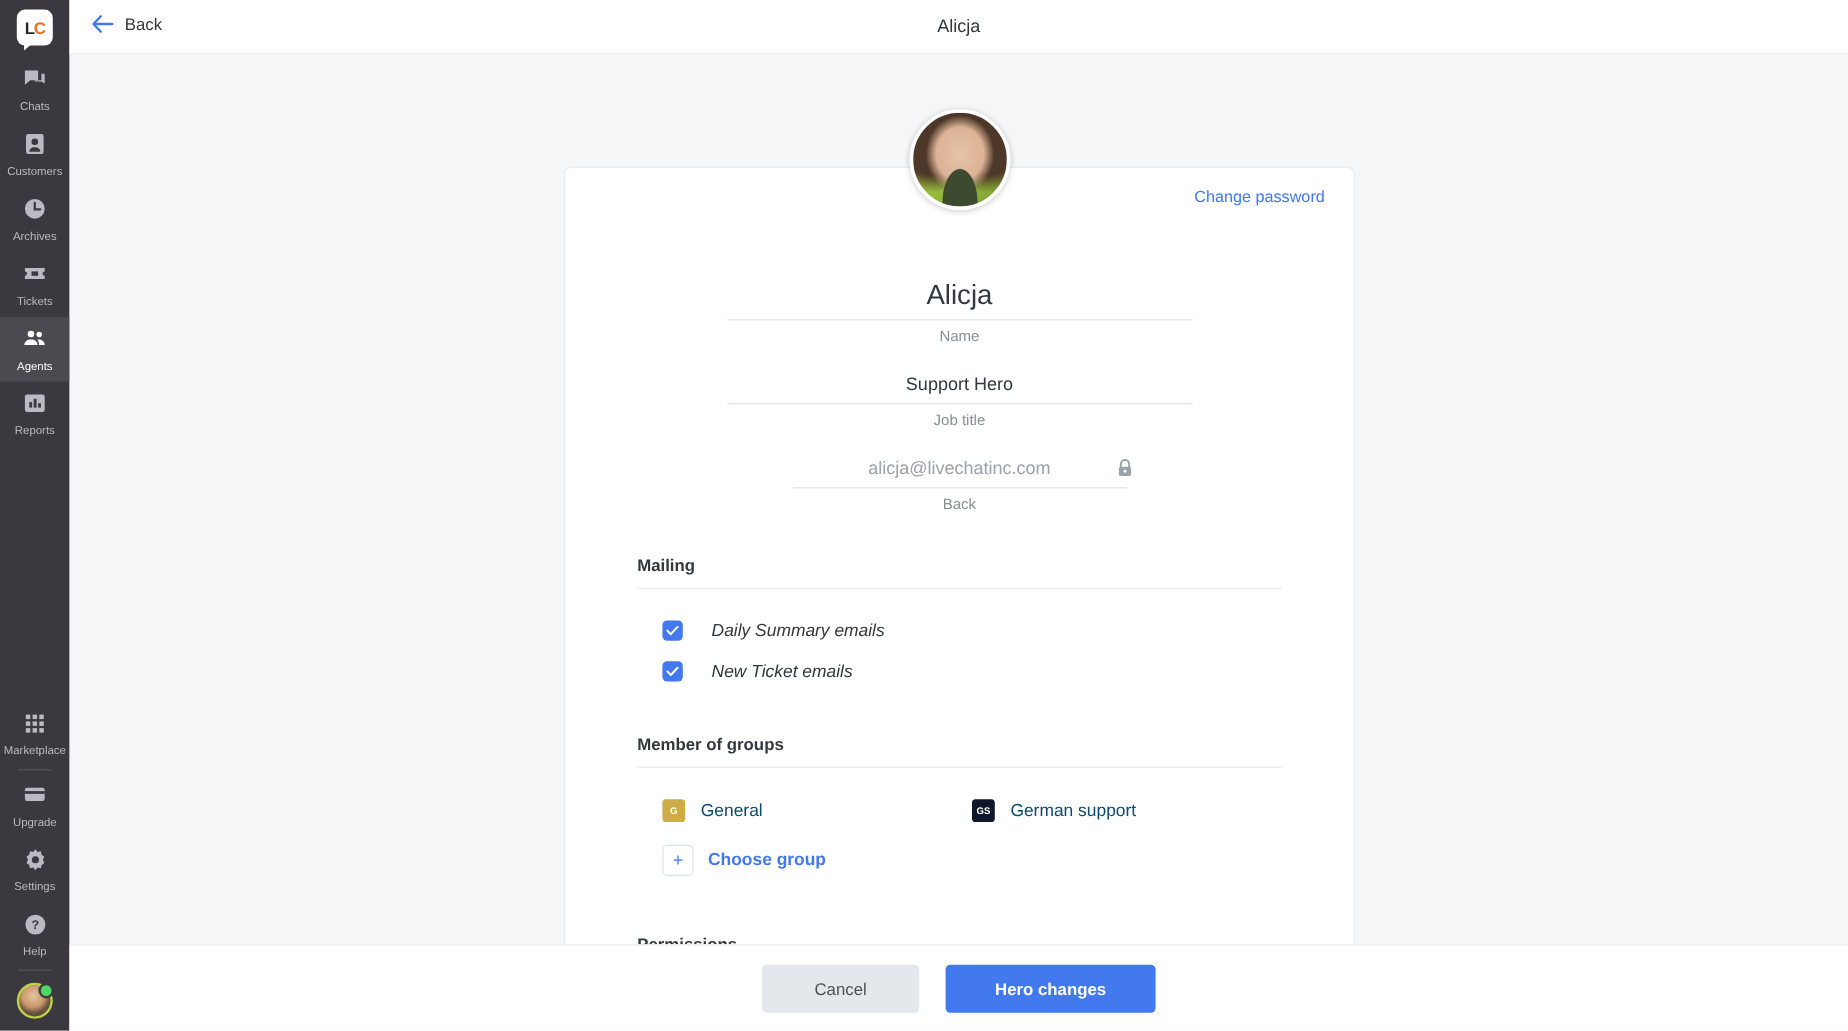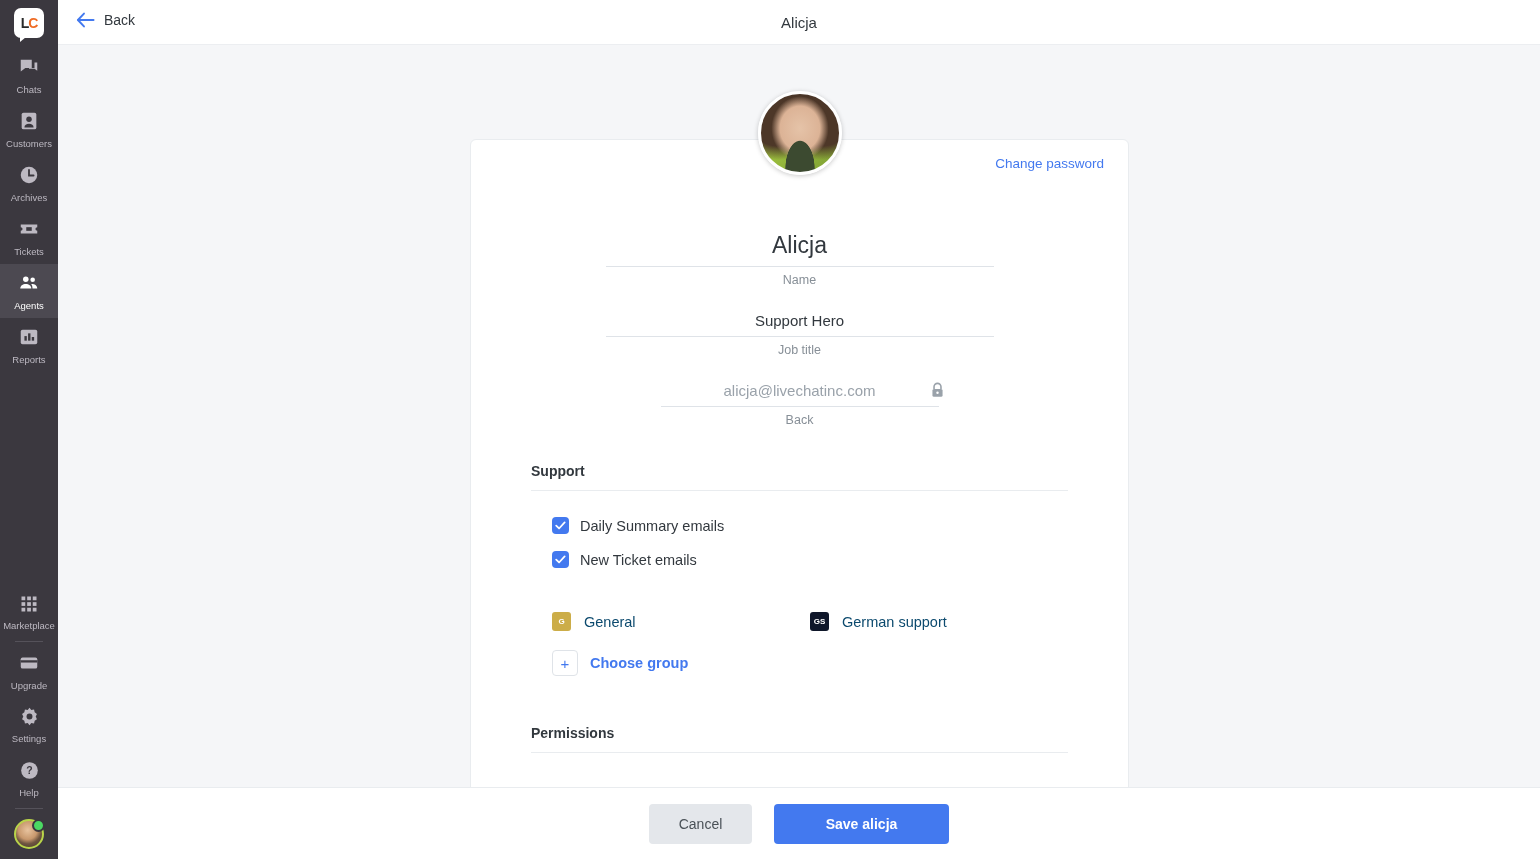--- a/index.html
+++ b/index.html
@@ -135,21 +135,21 @@
   .field-label {
     font-size: 12.5px; color: #878f97; margin-top: 6px; margin-bottom: 23px;
   }
 
   .section { width: 537px; margin: 0 auto; }
   .section-title {
     font-size: 14px; font-weight: bold; color: #32383e;
     padding-bottom: 11px; border-bottom: 1px solid #e9ecef;
   }
   .section-mailing { margin-top: 36px; }
-  .check-row { display: flex; align-items: center; gap: 11px; margin-left: 21px; }
+  .check-row { display: flex; align-items: center; gap: 24px; margin-left: 21px; font-style: italic; }
   .check-row.first { margin-top: 26px; }
   .check-row + .check-row { margin-top: 17px; }
   .cb {
     width: 17px; height: 17px; border-radius: 4px; background: #4379ef;
     display: flex; align-items: center; justify-content: center; flex: 0 0 17px;
     cursor: pointer;
   }
   .cb svg { display: block; }
   .check-label { font-size: 14.5px; color: #32383e; }
 
@@ -179,21 +179,21 @@
   .footer {
     position: absolute; left: 0; right: 0; bottom: 0; height: 72px;
     background: #ffffff; border-top: 1px solid #e9ecef;
     display: flex; align-items: center; justify-content: center; gap: 22px;
   }
   .btn {
     border: none; border-radius: 4px; cursor: pointer;
     font-family: "Liberation Sans", sans-serif;
   }
   .btn-cancel {
-    width: 103px; height: 40px; background: #e4e7eb; color: #4a5157; font-size: 14px;
+    width: 131px; height: 40px; background: #e4e7eb; color: #4a5157; font-size: 14px;
   }
   .btn-save {
     width: 175px; height: 40px; background: #4379ef; color: #ffffff;
     font-size: 14px; font-weight: bold;
   }
 </style>
 </head>
 <body>
 
 <div class="app">
@@ -372,21 +372,21 @@
                   <rect x="2.6" y="7.4" width="10.8" height="8.2" rx="1.6" fill="#9aa2aa"></rect>
                   <circle cx="8" cy="11.3" r="1.3" fill="#ffffff"></circle>
                 </svg>
             </span>
             <div class="field-label">Back</div>
           </div>
 
         </div>
 
         <div class="section section-mailing">
-          <div class="section-title">Support</div>
+          <div class="section-title">Mailing</div>
 
           <div class="check-row first">
             <span class="cb">
               <svg width="11" height="9" viewBox="0 0 12 10">
                   <path d="M1.2 5.1l3.2 3.2L10.6 1.6" stroke="#ffffff" stroke-width="1.9" fill="none" stroke-linecap="round" stroke-linejoin="round"></path>
                 </svg>
             </span>
             <span class="check-label">Daily Summary emails</span>
           </div>
 
@@ -394,20 +394,21 @@
             <span class="cb">
               <svg width="11" height="9" viewBox="0 0 12 10">
                   <path d="M1.2 5.1l3.2 3.2L10.6 1.6" stroke="#ffffff" stroke-width="1.9" fill="none" stroke-linecap="round" stroke-linejoin="round"></path>
                 </svg>
             </span>
             <span class="check-label">New Ticket emails</span>
           </div>
         </div>
 
         <div class="section section-groups">
+          <div class="section-title">Member of groups</div>
 
           <div class="group-grid">
             <div class="group">
               <span class="group-badge" style="background:#ccad48">G</span>
               <span class="group-name">General</span>
             </div>
             <div class="group">
               <span class="group-badge" style="background:#0f172a">GS</span>
               <span class="group-name">German support</span>
             </div>
@@ -421,17 +422,17 @@
 
         <div class="section section-perm">
           <div class="section-title">Permissions</div>
         </div>
 
       </div>
     </div>
 
     <div class="footer">
       <button class="btn btn-cancel">Cancel</button>
-      <button class="btn btn-save">Save alicja</button>
+      <button class="btn btn-save">Hero changes</button>
     </div>
 
   </div>
 </div>
 
 </body></html>

